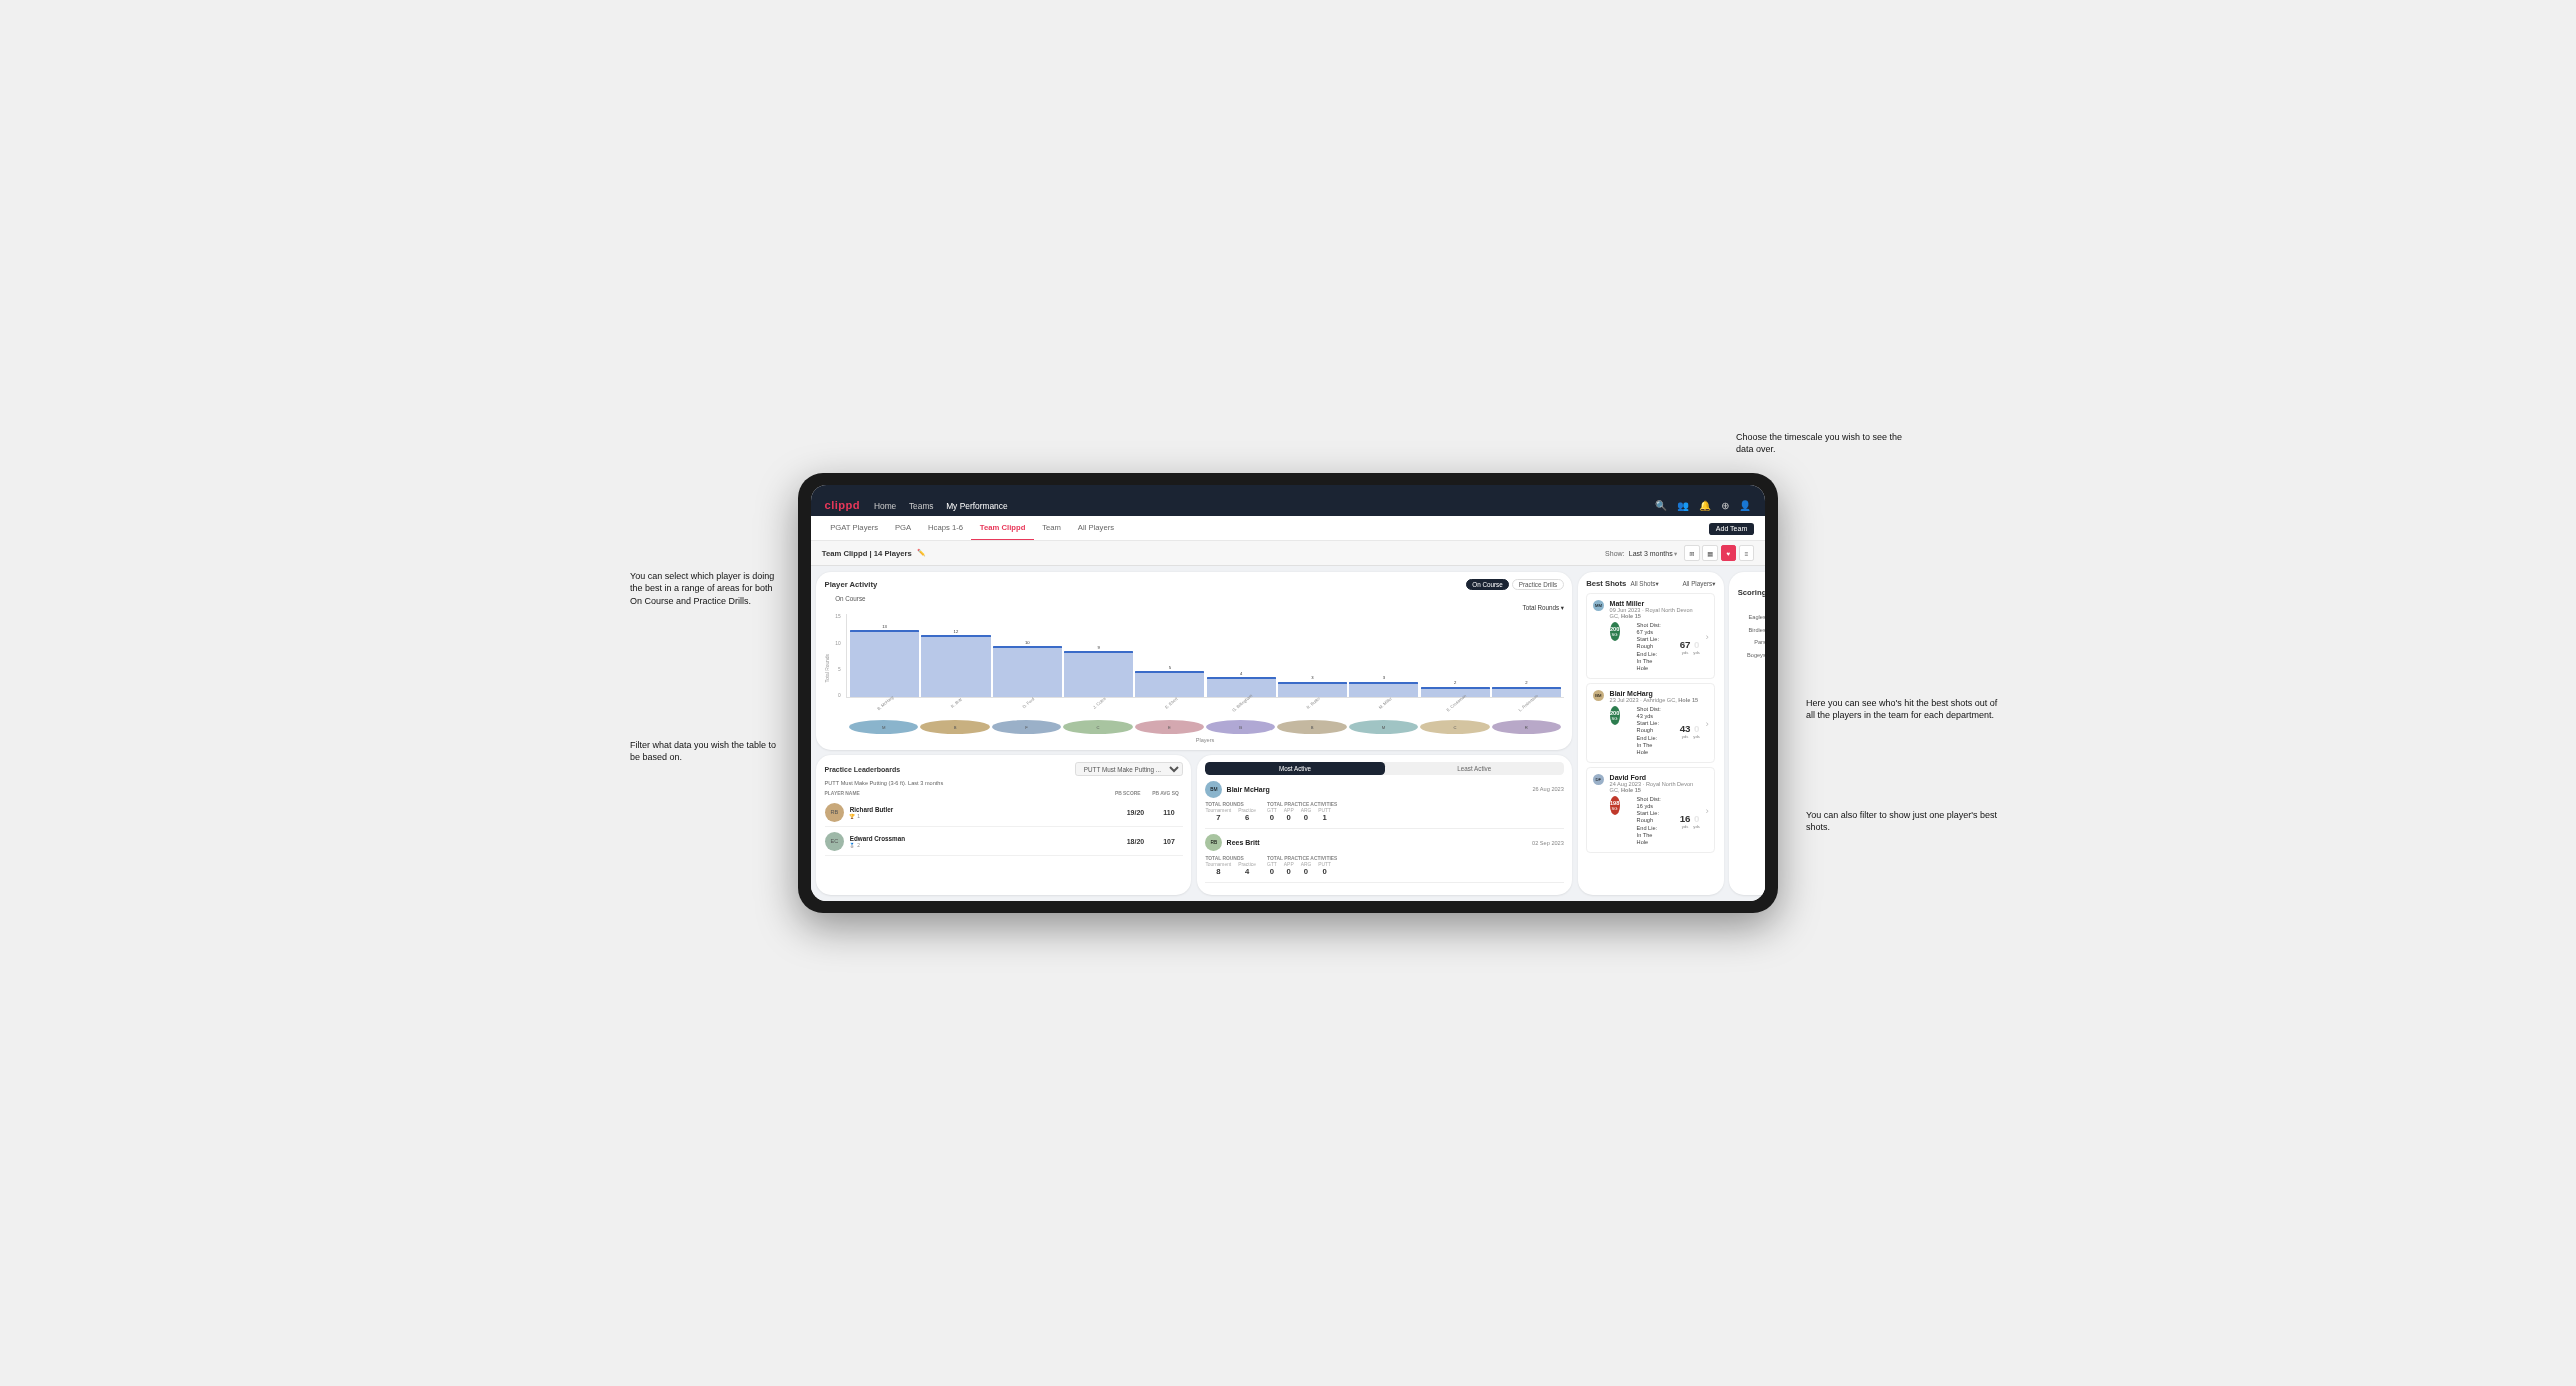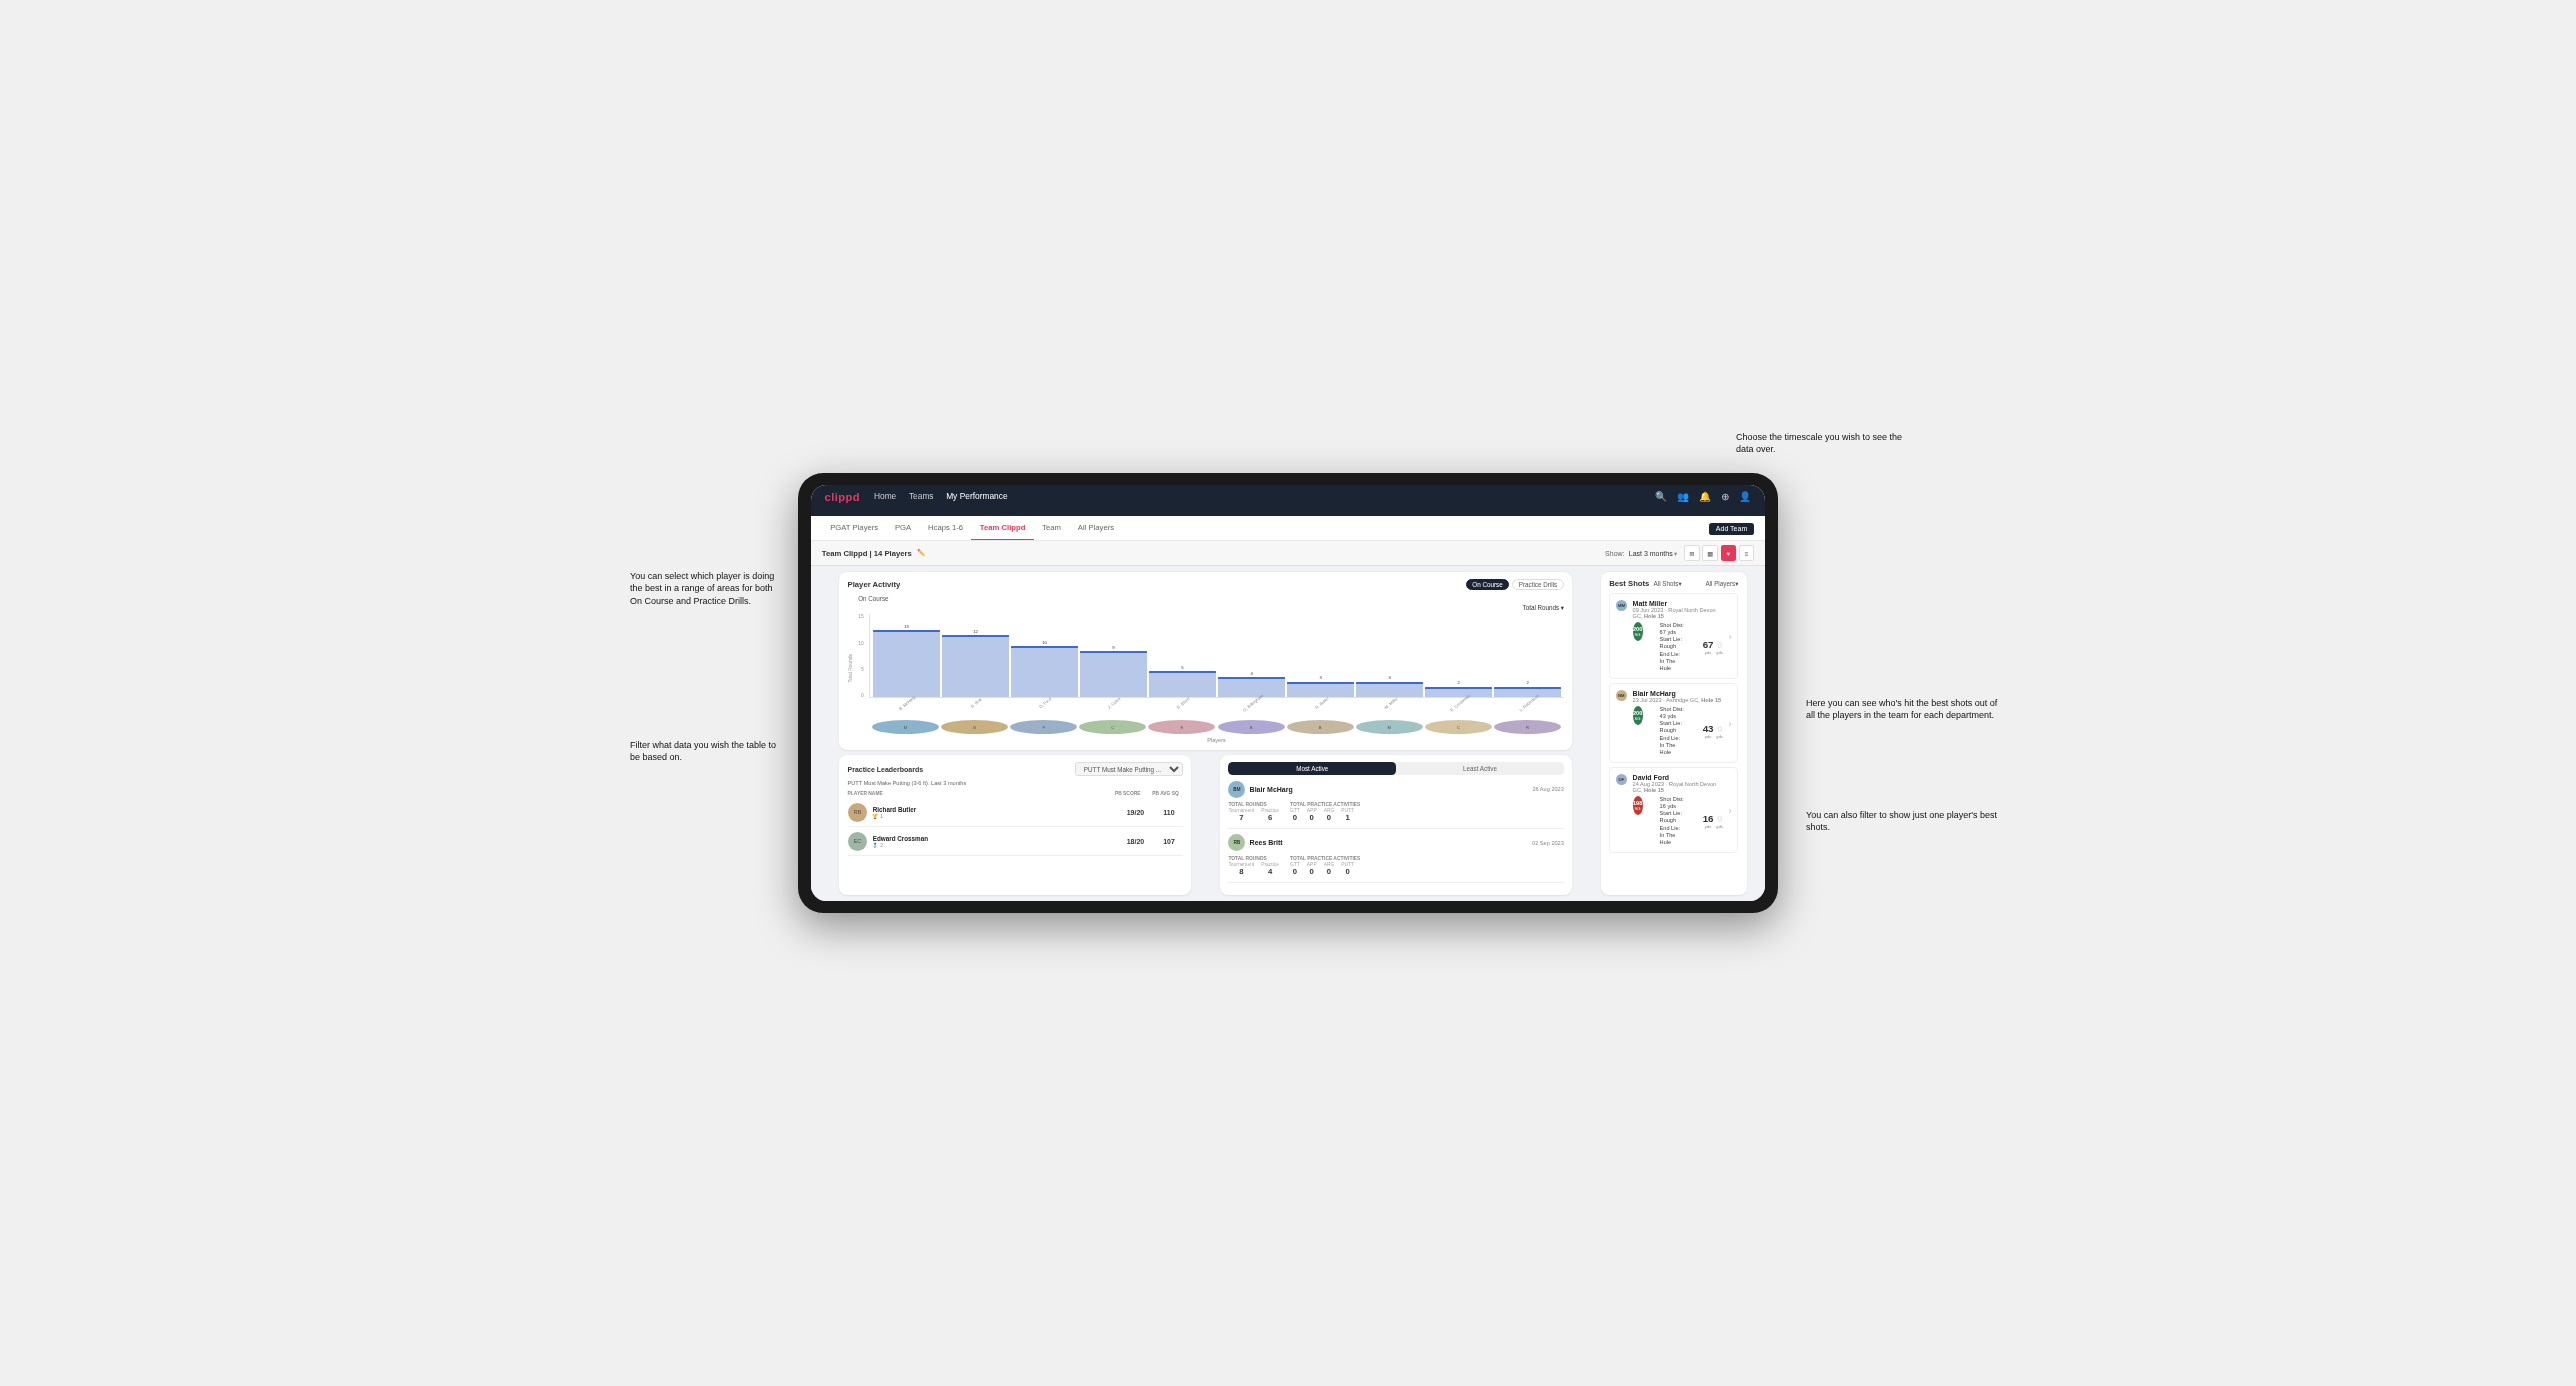--- a/index.html
+++ b/index.html
@@ -67,21 +67,21 @@
       border-radius: 15.4px;
       overflow: hidden;
       display: flex;
       flex-direction: column;
     }
 
     
     .top-nav {
       background: #1b2433;
       display: flex;
-      align-items: flex-start;
+      align-items: flex-end;
       padding: 5.6px 14px;
       gap: 14px;
       height: 31px;
     }
 
     .logo {
       color: #e8385a;
       font-weight: 700;
       font-size: 11.2px;
       letter-spacing: 0.4px;
@@ -221,24 +221,23 @@
     .left-panel {
       flex: 1.3;
       display: flex;
       flex-direction: column;
       gap: 5.6px;
     }
 
     
     .card {
       background: #fff;
-      border-radius: 8px;
+      border-radius: 15px;
       padding: 7px 8.4px;
       box-shadow: 0 0.7px 2.1px rgba(0,0,0,0.08);
-      margin-left: 23px;
     }
 
     .card-header {
       display: flex;
       align-items: center;
       margin-bottom: 4.2px;
     }
     .card-title {
       font-size: 7.7px;
       font-weight: 600;

